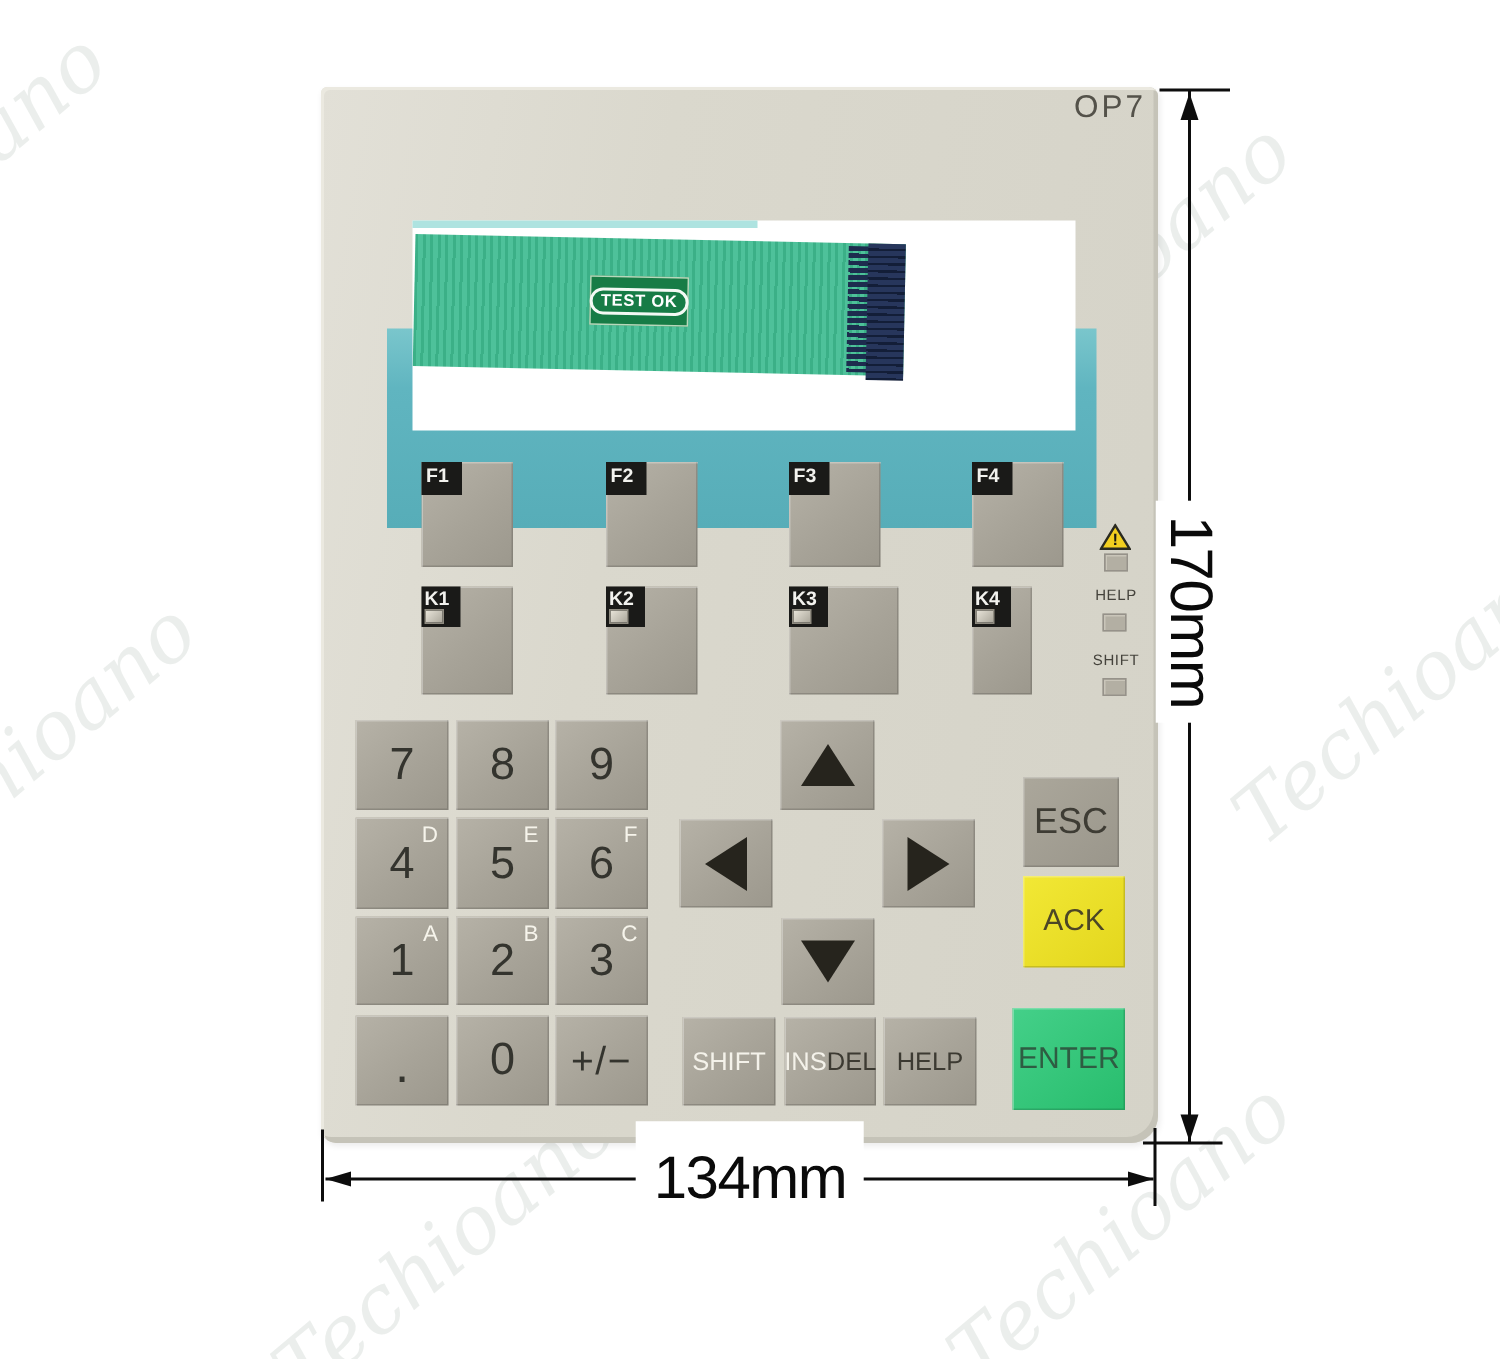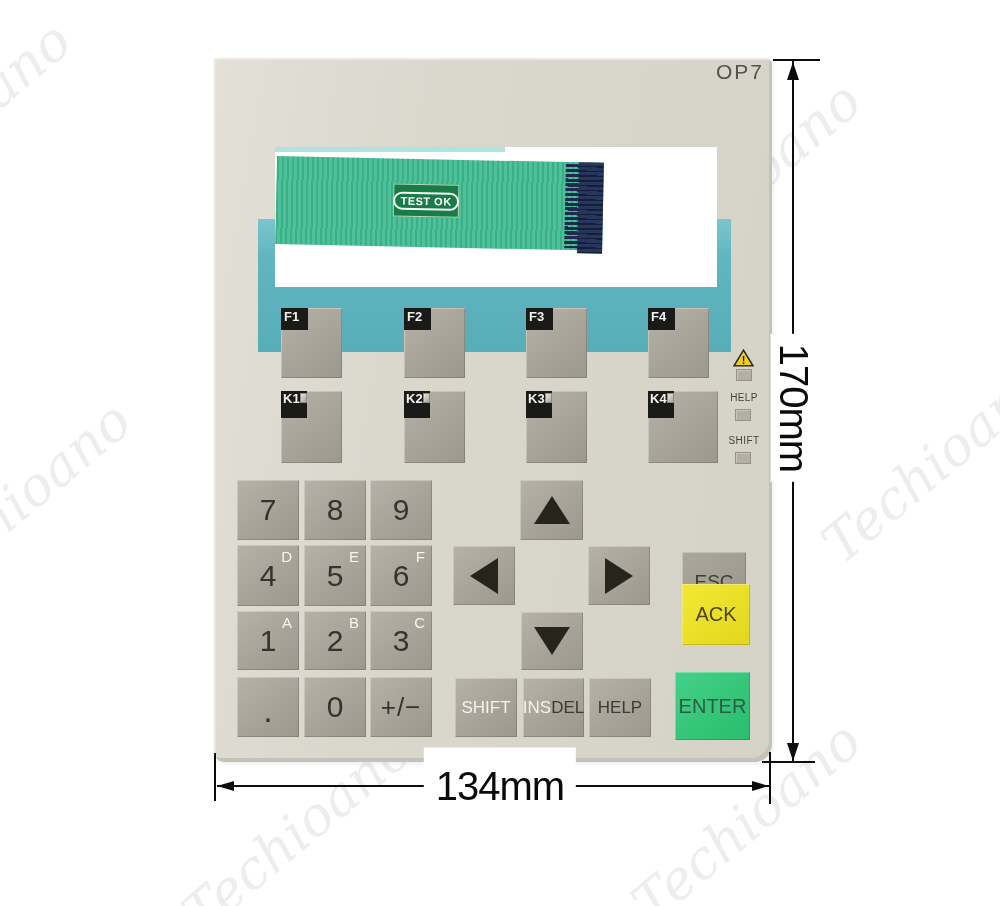--- a/index.html
+++ b/index.html
@@ -36,41 +36,41 @@
          font-weight:bold;color:#ffffff;letter-spacing:.5px;white-space:nowrap;}
 
   
   .key{position:absolute;width:62px;height:60px;
        background:linear-gradient(140deg,#b6b2a7 0%,#a7a398 55%,#9c988d 100%);
        box-shadow:inset 1px 1px 0 rgba(255,255,255,.3), inset -1px -1px 0 rgba(0,0,0,.15);
        display:flex;align-items:center;justify-content:center;}
   .ftab{position:absolute;left:0;top:0;width:27px;height:22px;background:#1a1a18;
         color:#f2f2ee;font-size:13px;font-weight:bold;padding:2px 0 0 3px;box-sizing:border-box;line-height:14px;}
   .ktab{position:absolute;left:0;top:0;width:26px;height:27px;background:#1a1a18;box-sizing:border-box;
-        display:flex;flex-direction:row;align-items:flex-start;padding:1px 0 0 2px;}
+        display:flex;flex-direction:column;align-items:flex-start;padding:1px 0 0 2px;}
   .ktab-label{color:#f2f2ee;font-size:13px;font-weight:bold;line-height:13px;}
   .led{width:13px;height:10px;margin-top:1px;background:linear-gradient(135deg,#e8e4d9,#aba79b);
        border:1px solid #8f8b80;box-sizing:border-box;}
 
   .main{font-size:30px;color:#34342e;}
   .sup{position:absolute;top:3px;right:7px;font-size:15px;color:#f6f4eb;}
   .dotmain{font-size:34px;transform:translateY(3px);}
   .pmmain{font-size:26px;letter-spacing:1px;}
 
   .tri{width:0;height:0;}
   .tri-up{border-left:18px solid transparent;border-right:18px solid transparent;border-bottom:28px solid #26241d;}
   .tri-down{border-left:18px solid transparent;border-right:18px solid transparent;border-top:28px solid #26241d;}
   .tri-left{border-top:18px solid transparent;border-bottom:18px solid transparent;border-right:28px solid #26241d;}
   .tri-right{border-top:18px solid transparent;border-bottom:18px solid transparent;border-left:28px solid #26241d;}
 
   .navtxt{font-size:17px;color:#3c3a32;}
   .whitetxt{color:#f4f2ea;}
   .two-line{display:flex;flex-direction:row;align-items:center;line-height:20px;font-size:17px;}
 
-  .esc{background:linear-gradient(140deg,#aba79b 0%,#9a968b 100%);font-size:19px;color:#3e3c34;margin-top:34px;}
+  .esc{background:linear-gradient(140deg,#aba79b 0%,#9a968b 100%);font-size:24px;color:#3e3c34;}
   .ack{background:linear-gradient(140deg,#f2e835 0%,#e3d61d 100%);font-size:20px;color:#4c4626;}
   .enter{background:linear-gradient(140deg,#44d089 0%,#28bd6d 100%);font-size:20px;color:#2e5c42;}
 
   
   .ind-led{position:absolute;width:16px;height:12px;background:#b3afa3;
            border:1px solid #96928a;box-sizing:border-box;box-shadow:inset 1px 1px 0 #c9c5b9;}
   .ind-label{position:absolute;width:44px;text-align:center;font-size:10px;color:#45433c;letter-spacing:.4px;}
   .warn{position:absolute;}
 
   
@@ -126,27 +126,27 @@
         <span class="ktab-label">K1</span>
         <span class="led"></span>
         </span>
       </div>
     <div class="key" style="left:190px;top:333px;width:61px;height:72px;">
       <span class="ktab">
         <span class="ktab-label">K2</span>
         <span class="led"></span>
         </span>
       </div>
-    <div class="key" style="left:312px;top:333px;width:61px;height:72px;">
+    <div class="key" style="left:312px;top:333px;width:61px;height:72px;padding-left:12px;">
       <span class="ktab">
         <span class="ktab-label">K3</span>
         <span class="led"></span>
         </span>
       </div>
-    <div class="key" style="left:434px;top:333px;width:70px;height:72px;">
+    <div class="key" style="left:434px;top:333px;width:40px;height:72px;">
       <span class="ktab">
         <span class="ktab-label">K4</span>
         <span class="led"></span>
         </span>
       </div>
 
     <div class="warn" style="left:519px;top:291px;">
       <svg width="21" height="18" viewBox="0 0 21 18">
         <path d="M10.5 1.2 L20 16.8 H1 Z" fill="#f2cf1f" stroke="#2a2a20" stroke-width="1.6"></path>
         <text x="10.5" y="14.5" text-anchor="middle" font-size="11" font-weight="bold" fill="#1a1a14" font-family="Liberation Sans, sans-serif">!</text>

